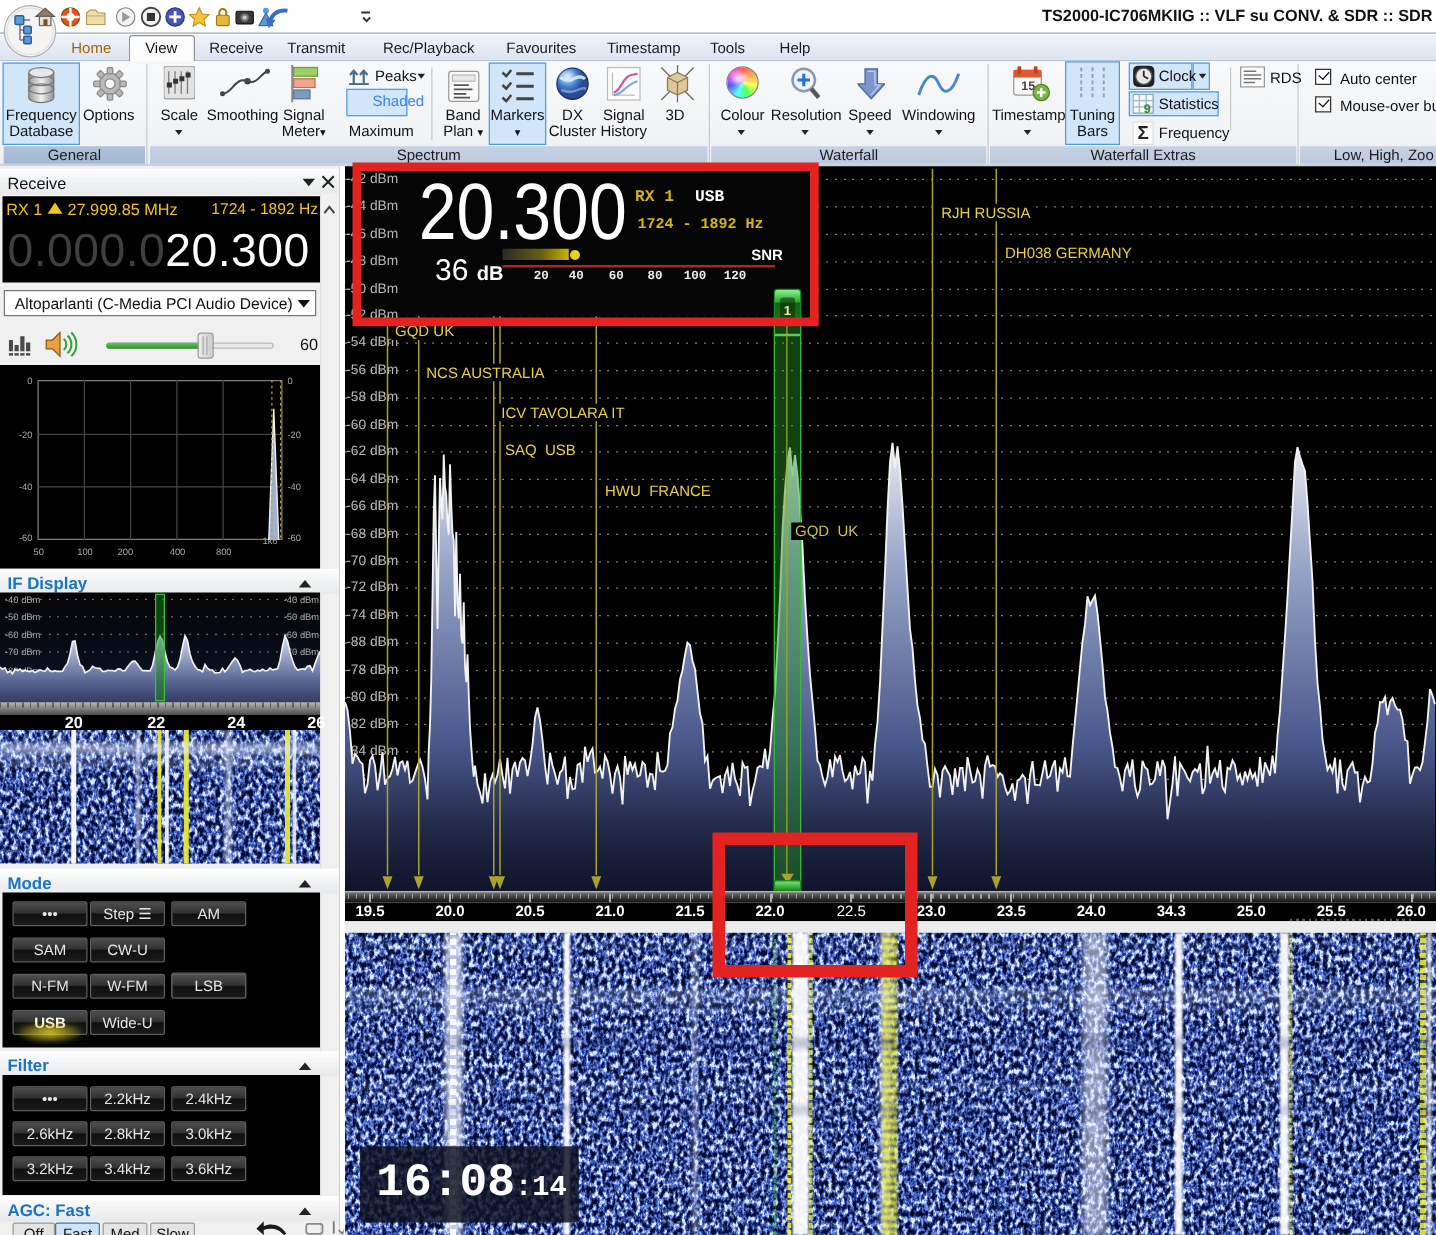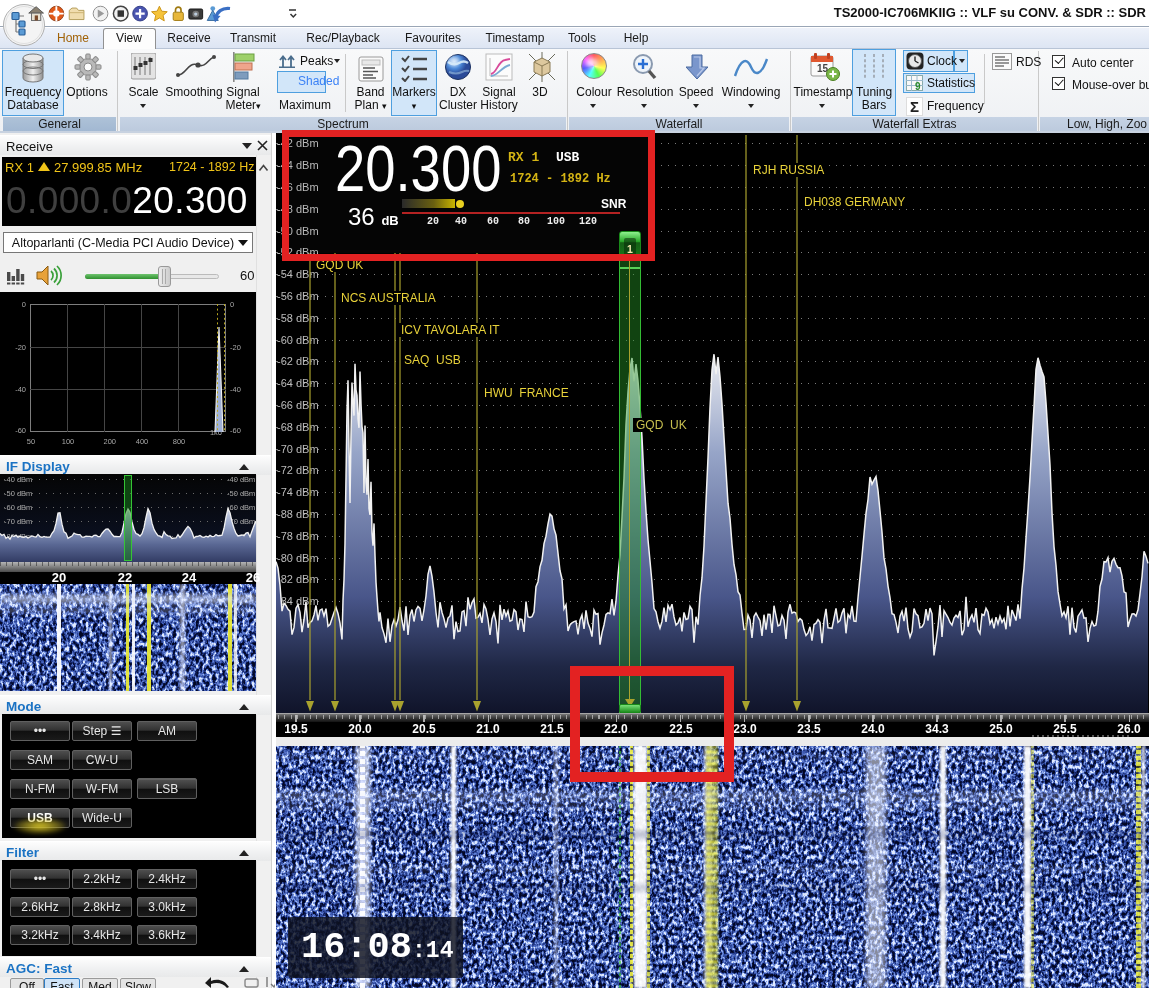--- a/index.html
+++ b/index.html
@@ -342,21 +342,21 @@
 <div class="iflbl" style="left:2px;top:300px;width:24px;text-align:right">0</div>
 <div class="iflbl" style="left:230px;top:300px">0</div>
 <div class="iflbl" style="left:2px;top:343px;width:24px;text-align:right">-20</div>
 <div class="iflbl" style="left:230px;top:343px">-20</div>
 <div class="iflbl" style="left:2px;top:385px;width:24px;text-align:right">-40</div>
 <div class="iflbl" style="left:230px;top:385px">-40</div>
 <div class="iflbl" style="left:2px;top:426px;width:24px;text-align:right">-60</div>
 <div class="iflbl" style="left:230px;top:426px">-60</div>
 <div class="iflbl" style="left:20px;top:437px;width:22px;text-align:center">50</div>
 <div class="iflbl" style="left:57px;top:437px;width:22px;text-align:center">100</div>
-<div class="iflbl" style="left:94px;top:437px;width:22px;text-align:right">200</div>
+<div class="iflbl" style="left:94px;top:437px;width:22px;text-align:left">200</div>
 <div class="iflbl" style="left:131px;top:437px;width:22px;text-align:center">400</div>
 <div class="iflbl" style="left:168px;top:437px;width:22px;text-align:center">800</div>
 <div class="iflbl" style="left:205px;top:428px;width:22px;text-align:center">1k6</div>
 <svg class="abs" style="left:210px;top:304px" width="18" height="128">
 <path d="M5,128 L9,23 L13,128 Z" fill="#9fb0d4"></path>
 <path d="M5,128 L9,23 L13,128" fill="none" stroke="#f2f2f2" stroke-width="1.1"></path>
 <g stroke="#b6a51e" stroke-width="1" stroke-dasharray="2 2.6">
       <path d="M7.5,0 V128 M14.5,0 V128"></path>
     </g>
 </svg>
@@ -545,21 +545,21 @@
 <div class="abs" style="left:620px;top:267px;width:20px;height:1.5px;background:#58d058"></div>
 <div class="abs" style="left:629px;top:240px;width:1.2px;height:463px;background:#a9a22e"></div>
 <div class="abs" style="left:625px;top:699px;width:0;height:0;border-left:5px solid transparent;border-right:5px solid transparent;border-top:8px solid #a9a22e"></div>
 <div class="mklbl" style="left:633px;top:418px;color:#c8c050">GQD&nbsp; UK</div>
 <div class="abs" style="left:619px;top:704px;width:22px;height:9px;background:linear-gradient(#7ae07a,#1f8f1f);border:1px solid #1a8a1a;border-radius:2px"></div>
 <div class="abs" style="left:288px;top:136px;width:360px;height:117px;background:#050505"></div>
 <div class="lbl" style="left:335px;top:137px;font-size:64px;line-height:1;color:#fff;transform:scaleX(0.85);transform-origin:left top">20.300</div>
 <div class="lbl" style="left:508px;top:150px;font-size:13px;font-weight:bold;color:#d4b414;font-family:'Liberation Mono',monospace">RX&nbsp;1</div>
 <div class="lbl" style="left:556px;top:150px;font-size:13px;font-weight:bold;color:#fff;font-family:'Liberation Mono',monospace">USB</div>
 <div class="lbl" style="left:510px;top:172px;font-size:12px;font-weight:bold;color:#d4b414;font-family:'Liberation Mono',monospace">1724 - 1892 Hz</div>
-<div class="lbl" style="left:348px;top:203px;font-size:24px;color:#fff">36 <span style="font-size:13px;font-weight:bold">dB</span></div>
+<div class="lbl" style="left:348px;top:203px;font-size:24px;color:#fff">36 <span style="font-size:16px;font-weight:bold">dB</span></div>
 <div class="abs" style="left:402px;top:199px;width:53px;height:9px;background:linear-gradient(90deg,#2a2a2a,#6a6010 60%,#c8b400)"></div>
 <div class="abs" style="left:456px;top:199.5px;width:8px;height:8px;border-radius:50%;background:#e8d020"></div>
 <div class="lbl" style="left:601px;top:197px;font-size:12px;font-weight:bold;color:#fff">SNR</div>
 <div class="abs" style="left:402px;top:212px;width:218px;height:1.5px;background:#b42222"></div>
 <div class="lbl" style="left:433px;top:216px;transform:translateX(-50%);font-size:10px;font-weight:bold;color:#eee;font-family:'Liberation Mono',monospace">20</div>
 <div class="lbl" style="left:461px;top:216px;transform:translateX(-50%);font-size:10px;font-weight:bold;color:#eee;font-family:'Liberation Mono',monospace">40</div>
 <div class="lbl" style="left:493px;top:216px;transform:translateX(-50%);font-size:10px;font-weight:bold;color:#eee;font-family:'Liberation Mono',monospace">60</div>
 <div class="lbl" style="left:524px;top:216px;transform:translateX(-50%);font-size:10px;font-weight:bold;color:#eee;font-family:'Liberation Mono',monospace">80</div>
 <div class="lbl" style="left:556px;top:216px;transform:translateX(-50%);font-size:10px;font-weight:bold;color:#eee;font-family:'Liberation Mono',monospace">100</div>
 <div class="lbl" style="left:588px;top:216px;transform:translateX(-50%);font-size:10px;font-weight:bold;color:#eee;font-family:'Liberation Mono',monospace">120</div>
@@ -577,21 +577,21 @@
 <div class="abs" style="left:276px;top:713px;width:873px;height:9px;background:linear-gradient(#c0c0c0,#6a6a6a 18%,#3a3a3a 55%,#121212)"></div>
 <div class="abs" style="left:278px;top:715px;width:871px;height:4px;background:repeating-linear-gradient(90deg,rgba(200,200,200,0.7) 0 1px,transparent 1px 6.41px)"></div>
 <div class="abs" style="left:278px;top:715px;width:871px;height:7px;background:repeating-linear-gradient(90deg,transparent 0 17.3px,rgba(210,210,210,0.8) 17.3px 18.8px,transparent 18.8px 64.1px)"></div>
 <div class="abs" style="left:276px;top:722px;width:873px;height:15px;background:#000"></div>
 <div class="lbl" style="left:296px;top:722px;transform:translateX(-50%);font-size:12px;font-weight:bold;color:#fff">19.5</div>
 <div class="lbl" style="left:360px;top:722px;transform:translateX(-50%);font-size:12px;font-weight:bold;color:#fff">20.0</div>
 <div class="lbl" style="left:424px;top:722px;transform:translateX(-50%);font-size:12px;font-weight:bold;color:#fff">20.5</div>
 <div class="lbl" style="left:488px;top:722px;transform:translateX(-50%);font-size:12px;font-weight:bold;color:#fff">21.0</div>
 <div class="lbl" style="left:552px;top:722px;transform:translateX(-50%);font-size:12px;font-weight:bold;color:#fff">21.5</div>
 <div class="lbl" style="left:616px;top:722px;transform:translateX(-50%);font-size:12px;font-weight:bold;color:#fff">22.0</div>
-<div class="lbl" style="left:681px;top:722px;transform:translateX(-50%);font-size:12px;font-weight:bold;color:#fff">22.5</div>
+<div class="lbl" style="left:681px;top:722px;transform:translateX(-50%);font-size:12px;font-weight:normal;color:#fff">22.5</div>
 <div class="lbl" style="left:745px;top:722px;transform:translateX(-50%);font-size:12px;font-weight:bold;color:#fff">23.0</div>
 <div class="lbl" style="left:809px;top:722px;transform:translateX(-50%);font-size:12px;font-weight:bold;color:#fff">23.5</div>
 <div class="lbl" style="left:873px;top:722px;transform:translateX(-50%);font-size:12px;font-weight:bold;color:#fff">24.0</div>
 <div class="lbl" style="left:937px;top:722px;transform:translateX(-50%);font-size:12px;font-weight:bold;color:#fff">34.3</div>
 <div class="lbl" style="left:1001px;top:722px;transform:translateX(-50%);font-size:12px;font-weight:bold;color:#fff">25.0</div>
 <div class="lbl" style="left:1065px;top:722px;transform:translateX(-50%);font-size:12px;font-weight:bold;color:#fff">25.5</div>
 <div class="lbl" style="left:1129px;top:722px;transform:translateX(-50%);font-size:12px;font-weight:bold;color:#fff">26.0</div>
 <div class="abs" style="left:1032px;top:735px;width:100px;height:2px;background:repeating-linear-gradient(90deg,#555 0 2px,transparent 2px 5px)"></div>
 <div class="abs" style="left:276px;top:737px;width:873px;height:9px;background:#ececec"></div>
 <div class="abs" style="left:276px;top:746px;width:873px;height:242px;overflow:hidden">

